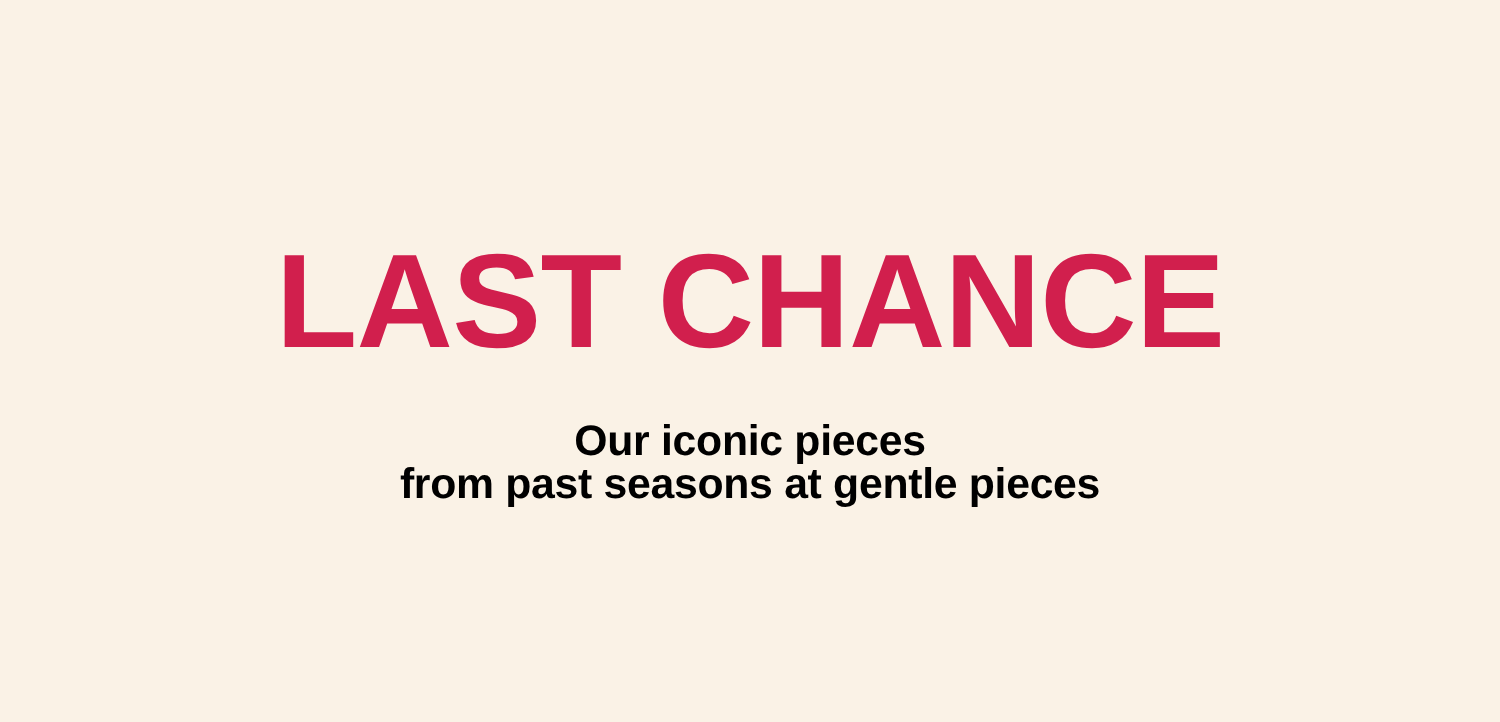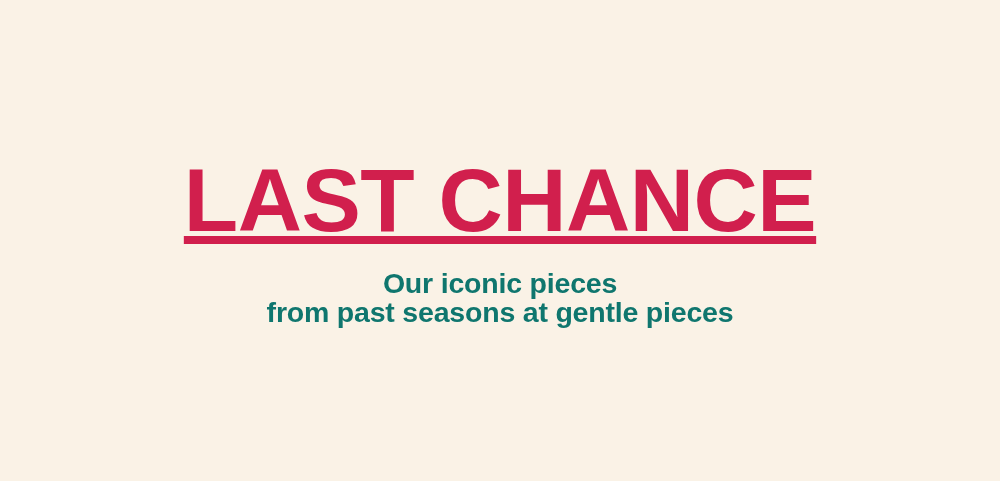--- a/index.html
+++ b/index.html
@@ -39,32 +39,31 @@
   .headline {
     margin: 0;
     font-family: "Liberation Sans", sans-serif;
     font-size: 89px;
     font-weight: 700;
     line-height: 0.96;
     letter-spacing: -0.5px;
     color: #d11f4d;
     white-space: nowrap;
     text-transform: uppercase;
-    text-decoration: underline;
   }
 
   .subhead {
-    margin: 0;
+    margin: 11px;
     padding-top: 26px;
     font-family: "Liberation Sans", sans-serif;
     font-size: 28.5px;
     font-weight: 700;
     line-height: 29px;
     letter-spacing: -0.2px;
-    color: #0f766e;
+    color: #000000;
   }
 
   .subhead-line {
     display: block;
     white-space: nowrap;
   }
 </style>
 </head>
 <body>
 

